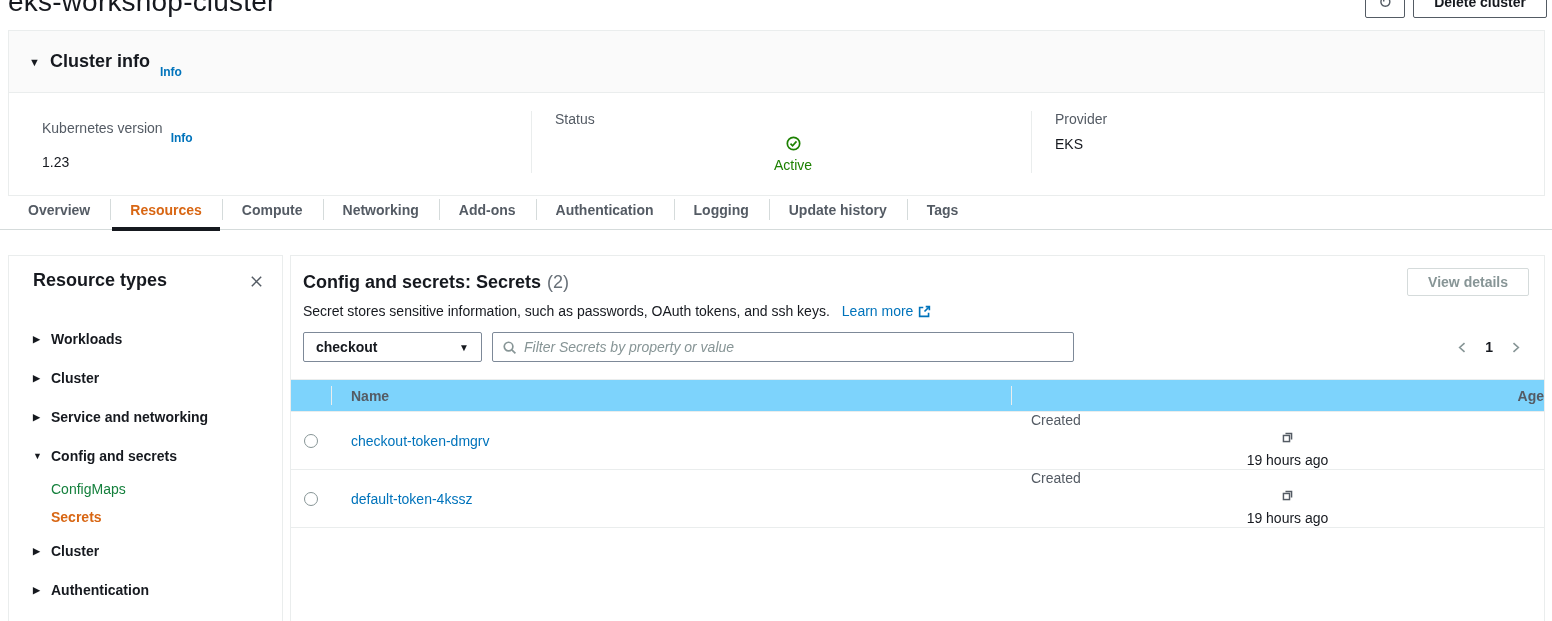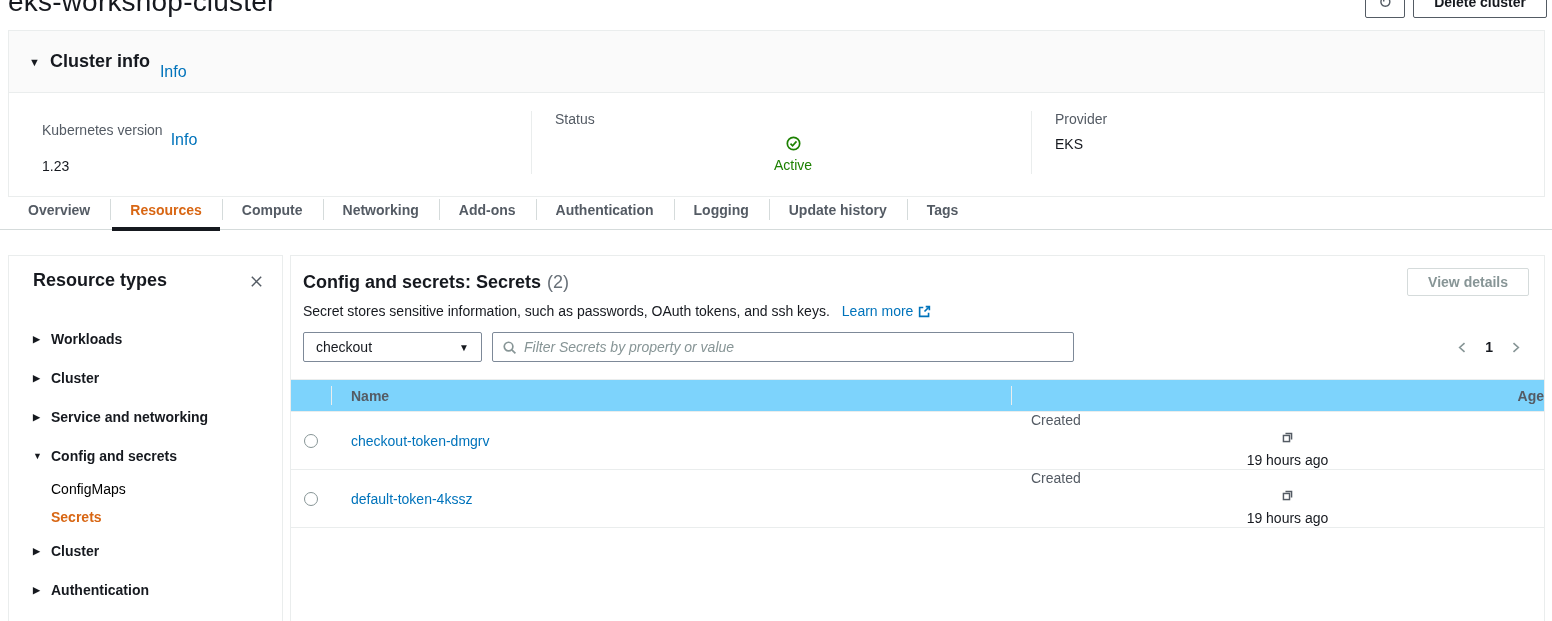--- a/index.html
+++ b/index.html
@@ -24,21 +24,21 @@
   
   .card { background:#fff; border:1px solid #eaeded; border-radius:0; }
 
   .cluster-info { position:absolute; top:30px; left:8px; width:1537px; }
   .card-header {
     height:62px; display:flex; align-items:center; background:#fafafa;
     border-bottom:1px solid #eaeded; padding:0 20px; gap:10px;
   }
   .caret { font-size:11px; color:#16191f; }
   .card-header h2 { font-size:18px; font-weight:bold; color:#16191f; }
-  .info-link { color:#0073bb; font-size:16px; font-weight:normal; text-decoration:none; cursor:pointer; align-self:center; margin-top:20px; }
+  .info-link { color:#0073bb; font-size:12px; font-weight:bold; text-decoration:none; cursor:pointer; align-self:center; margin-top:20px; }
   .ci-body { display:flex; padding:18px 0 22px 0; }
   .ci-col { padding:0 0 0 33px; }
   .ci-col-1 { width:522px; }
   .ci-col-2 { width:500px; border-left:1px solid #eaeded; padding-left:23px; }
   .ci-col-3 { flex:1; border-left:1px solid #eaeded; padding-left:23px; }
   .field-label { color:#545b64; font-size:14px; display:flex; gap:8px; align-items:center; }
   .field-value { margin-top:9px; color:#16191f; font-size:14px; }
   .status-value { display:flex; align-items:center; gap:6px; color:#1d8102;flex-direction:column; }
 
   
@@ -55,40 +55,40 @@
   .content { position:absolute; top:255px; left:8px; right:7px; height:395px; display:flex; gap:7px; }
 
   
   .sidebar { width:275px; position:relative; padding:14px 16px 0 24px; }
   .sidebar-header { display:flex; align-items:flex-start; }
   .sidebar-title { font-size:18px; font-weight:bold; color:#16191f; }
   .close-btn { margin-left:auto; background:none; border:none; cursor:pointer; padding:2px; margin-top:2px; }
   .res-list { margin-top:28px; }
   .res-item { height:39px; display:flex; align-items:center; gap:8px; font-weight:bold; color:#16191f; cursor:pointer; }
   .res-item .caret { width:10px; font-size:9px; }
-  .res-subitem { height:28px; display:flex; align-items:center; padding-left:18px; font-weight:normal; color:#000000; cursor:pointer; }
+  .res-subitem { height:28px; display:flex; align-items:center; padding-left:18px; font-weight:normal; color:#15803d; cursor:pointer; }
   .res-subitem.active { color:#d86613; font-weight:bold; }
 
   
   .main-panel { flex:1; position:relative; padding-top:12px; }
   .panel-title-row { display:flex; align-items:center; padding:0 15px 0 12px; }
   .panel-title { font-size:18px; font-weight:bold; color:#16191f; }
   .panel-count { font-size:18px; color:#687078; margin-left:6px; font-weight:normal; }
   .view-details-btn {
     margin-left:auto; background:#fff; border:1px solid #d5dbdb; border-radius:2px;
     color:#879596; font-weight:bold; font-size:14px; padding:5px 20px;
     font-family:"Liberation Sans", sans-serif; cursor:default;
   }
   .panel-desc { padding:7px 12px 0 12px; font-size:14px; color:#16191f; display:flex; align-items:center; gap:8px; flex-wrap:wrap; }
   .learn-more { color:#0073bb; text-decoration:none; cursor:pointer; display:inline-flex; align-items:center; gap:5px; margin-left:4px; }
 
   .filter-row { display:flex; align-items:center; margin:13px 20px 0 12px; }
   .filter-dropdown {
     width:179px; height:30px; border:1px solid #7d8998; border-radius:2px; background:#fff;
-    display:flex; align-items:center; padding:0 12px; cursor:pointer; font-size:14px; color:#16191f;
+    display:flex; align-items:center; padding:0 12px; cursor:pointer; font-size:14px; color:#16191f;font-weight:bold;
   }
   .filter-dropdown .dd-caret { margin-left:auto; font-size:10px; color:#16191f; }
   .search-box {
     width:582px; height:30px; border:1px solid #7d8998; border-radius:2px; background:#fff;
     display:flex; align-items:center; padding:0 9px; margin-left:10px; gap:7px;
   }
   .search-box input {
     border:none; outline:none; flex:1; font-size:14px; font-style:italic; color:#16191f;
     font-family:"Liberation Sans", sans-serif; background:transparent;
   }

